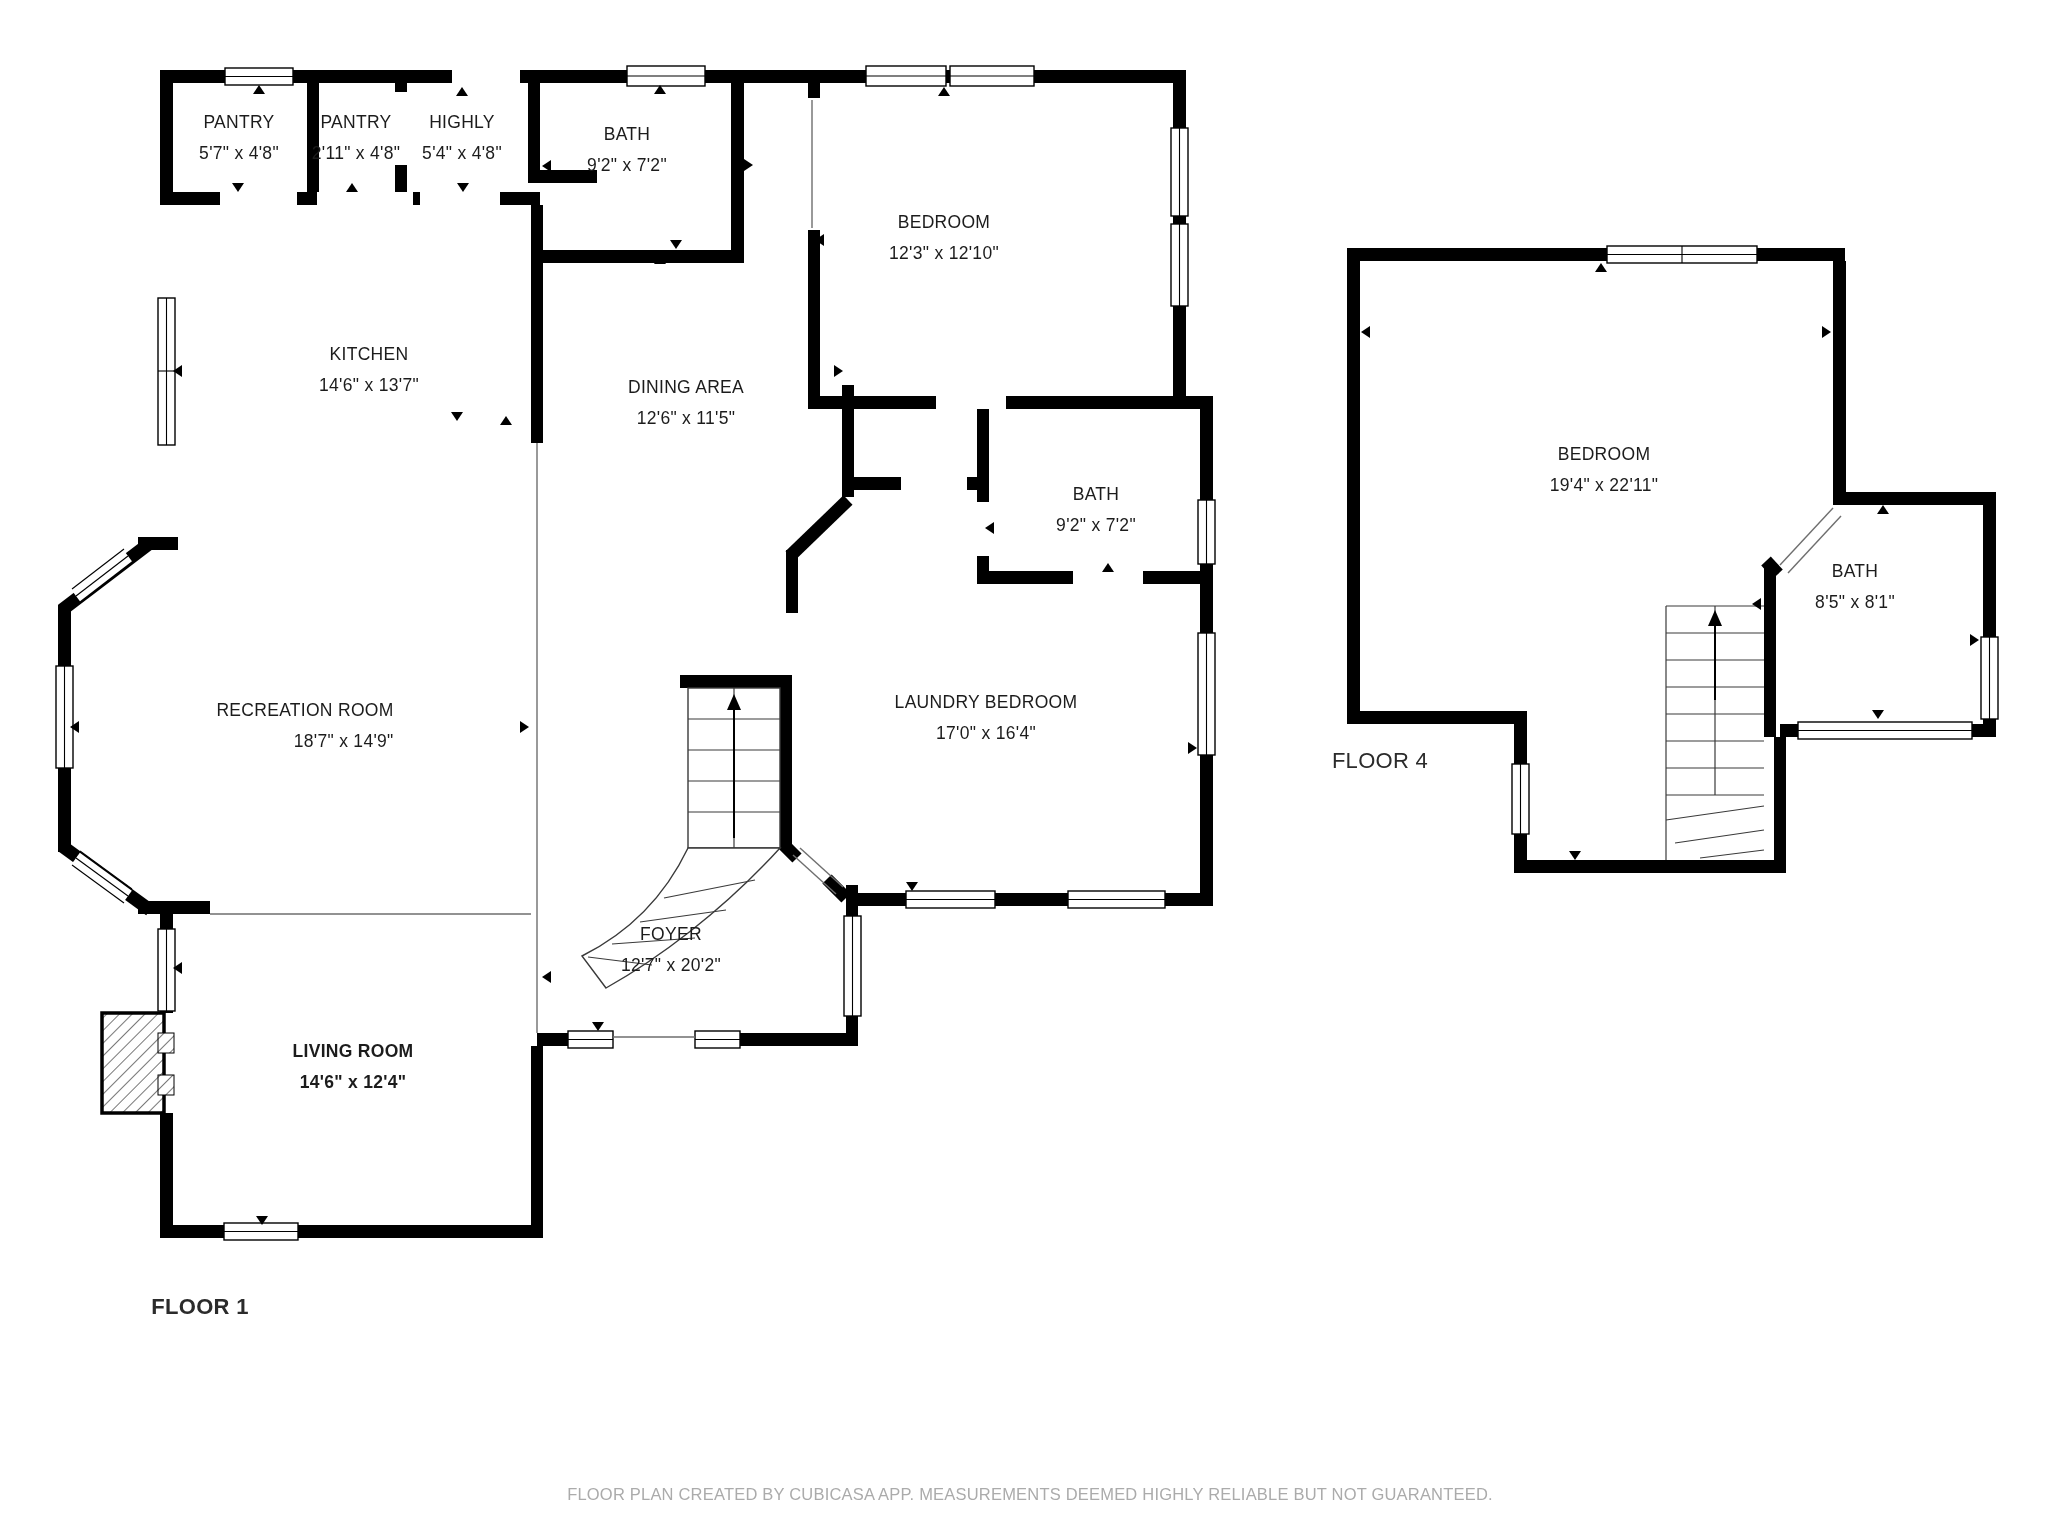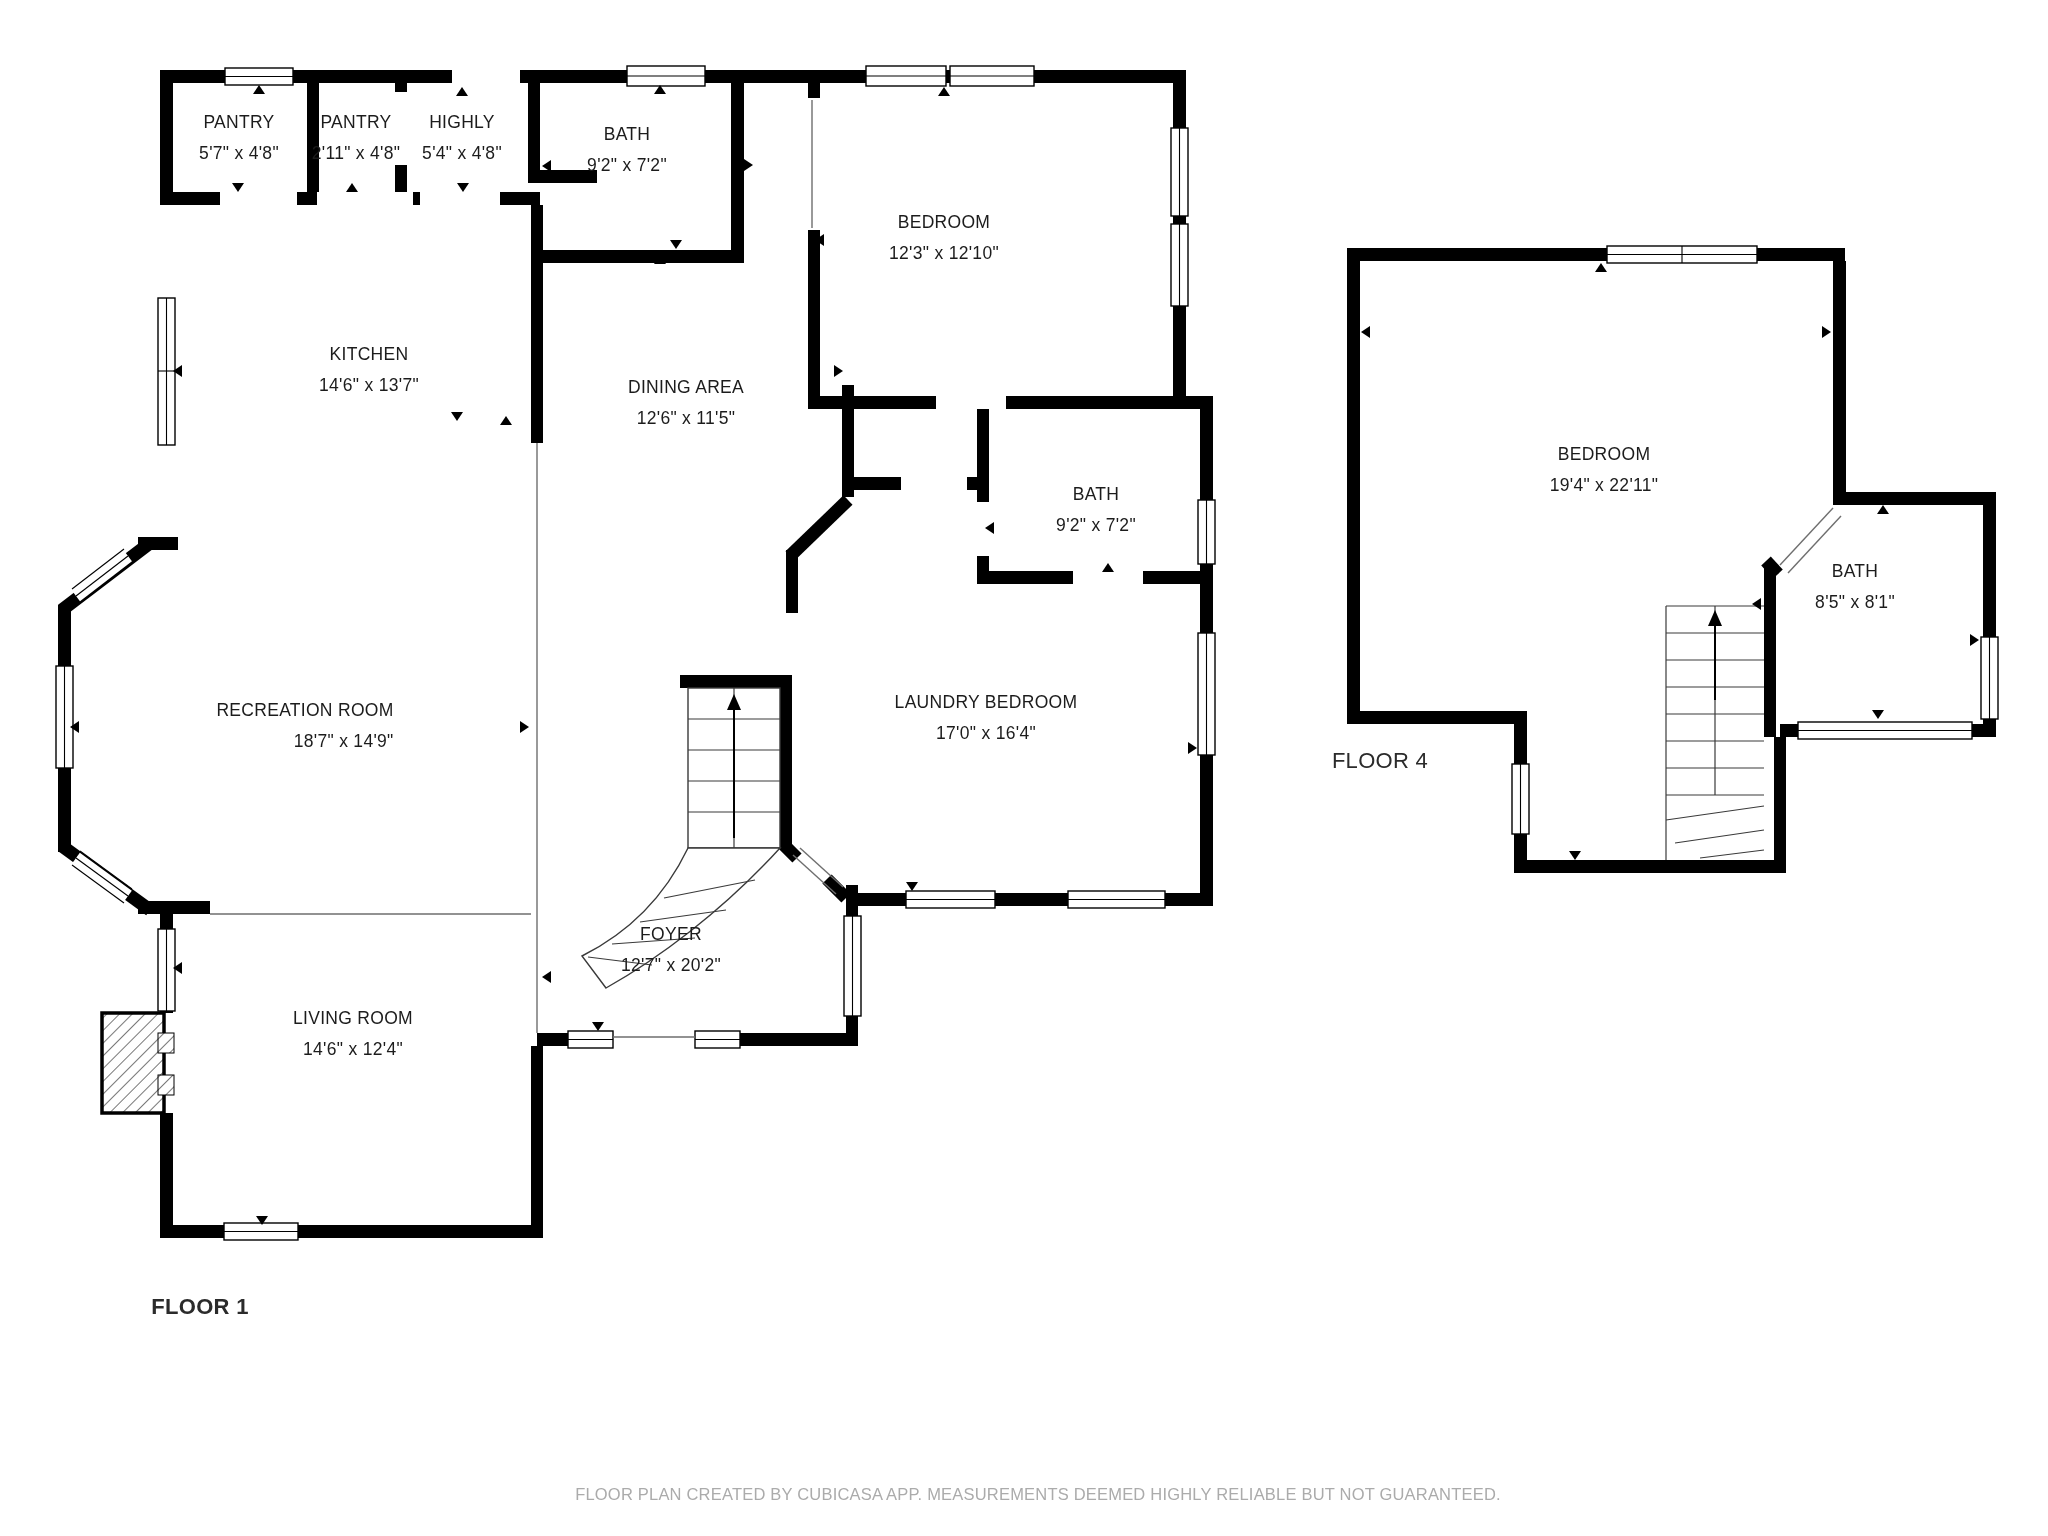--- a/index.html
+++ b/index.html
@@ -12,21 +12,21 @@
   .winr{fill:#fff;stroke:#000;stroke-width:1.4;}
   .winl{stroke:#000;stroke-width:1.1;}
   .thin{stroke:#6e6e6e;stroke-width:1.4;}
   .stair{fill:#fff;stroke:#3a3a3a;stroke-width:1.4;}
   .tread{stroke:#3a3a3a;stroke-width:1.2;fill:none;}
   .arrowln{stroke:#000;stroke-width:2;fill:none;}
   .mk{fill:#000;}
   .room-label{position:absolute;transform:translate(-50%,-50%);text-align:center;white-space:nowrap;color:var(--label,#1c1c1c);font-size:17.5px;letter-spacing:.3px;}
   .room-label .dims{margin-top:10px;}
   .floor-label{position:absolute;transform:translate(-50%,-50%);color:var(--floorlabel,#2b2b2b);font-size:22px;letter-spacing:.3px;white-space:nowrap;}
-  .disclaimer{position:absolute;transform:translate(-50%,-50%);color:var(--disclaimer,#ababab);font-size:16.5px;letter-spacing:.2px;white-space:nowrap;margin-left:8px;}
+  .disclaimer{position:absolute;transform:translate(-50%,-50%);color:var(--disclaimer,#ababab);font-size:16.5px;letter-spacing:.2px;white-space:nowrap;}
 </style>
 </head>
 <body style="--bg: #ffffff; --wall: #000000; --label: #1c1c1c; --floorlabel: #2b2b2b; --disclaimer: #ababab;">
 
 <div id="plan">
 
 <svg id="plan-svg" width="2048" height="1536" viewBox="0 0 2048 1536">
   <defs>
     <pattern id="hatch" width="9" height="9" patternUnits="userSpaceOnUse" patternTransform="rotate(45)">
       <rect width="9" height="9" fill="#fff"></rect>
@@ -295,21 +295,21 @@
       <div class="dims">18'7" x 14'9"</div>
     </div>
     <div class="room-label" style="left: 986px; top: 718px;">
       <div>LAUNDRY BEDROOM</div>
       <div class="dims">17'0" x 16'4"</div>
     </div>
     <div class="room-label" style="left: 671px; top: 950px;">
       <div>FOYER</div>
       <div class="dims">12'7" x 20'2"</div>
     </div>
-    <div class="room-label" style="left: 353px; top: 1034px;">
+    <div class="room-label" style="left: 353px; top: 1067px; font-weight: bold;">
       <div>LIVING ROOM</div>
       <div class="dims">14'6" x 12'4"</div>
     </div>
     <div class="room-label" style="left: 1604px; top: 470px;">
       <div>BEDROOM</div>
       <div class="dims">19'4" x 22'11"</div>
     </div>
     <div class="room-label" style="left: 1855px; top: 587px;">
       <div>BATH</div>
       <div class="dims">8'5" x 8'1"</div>

